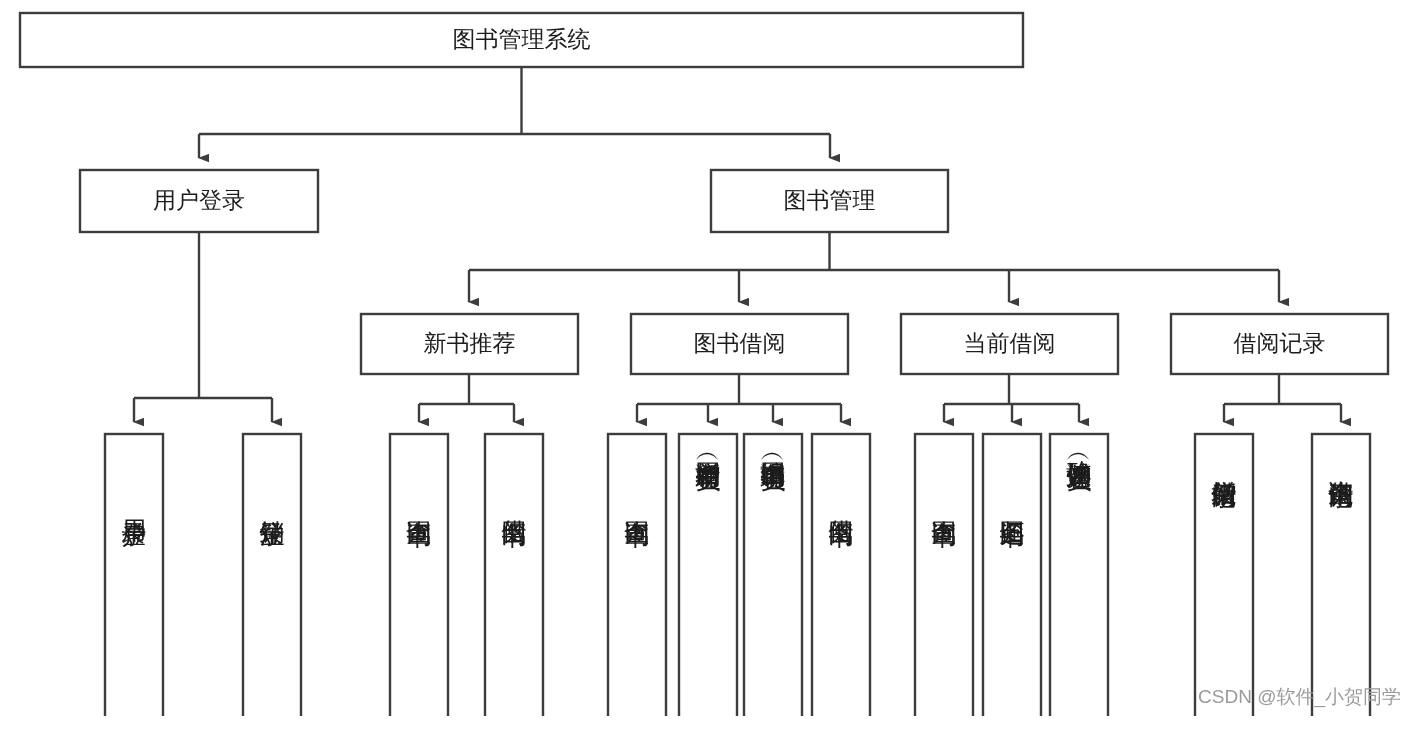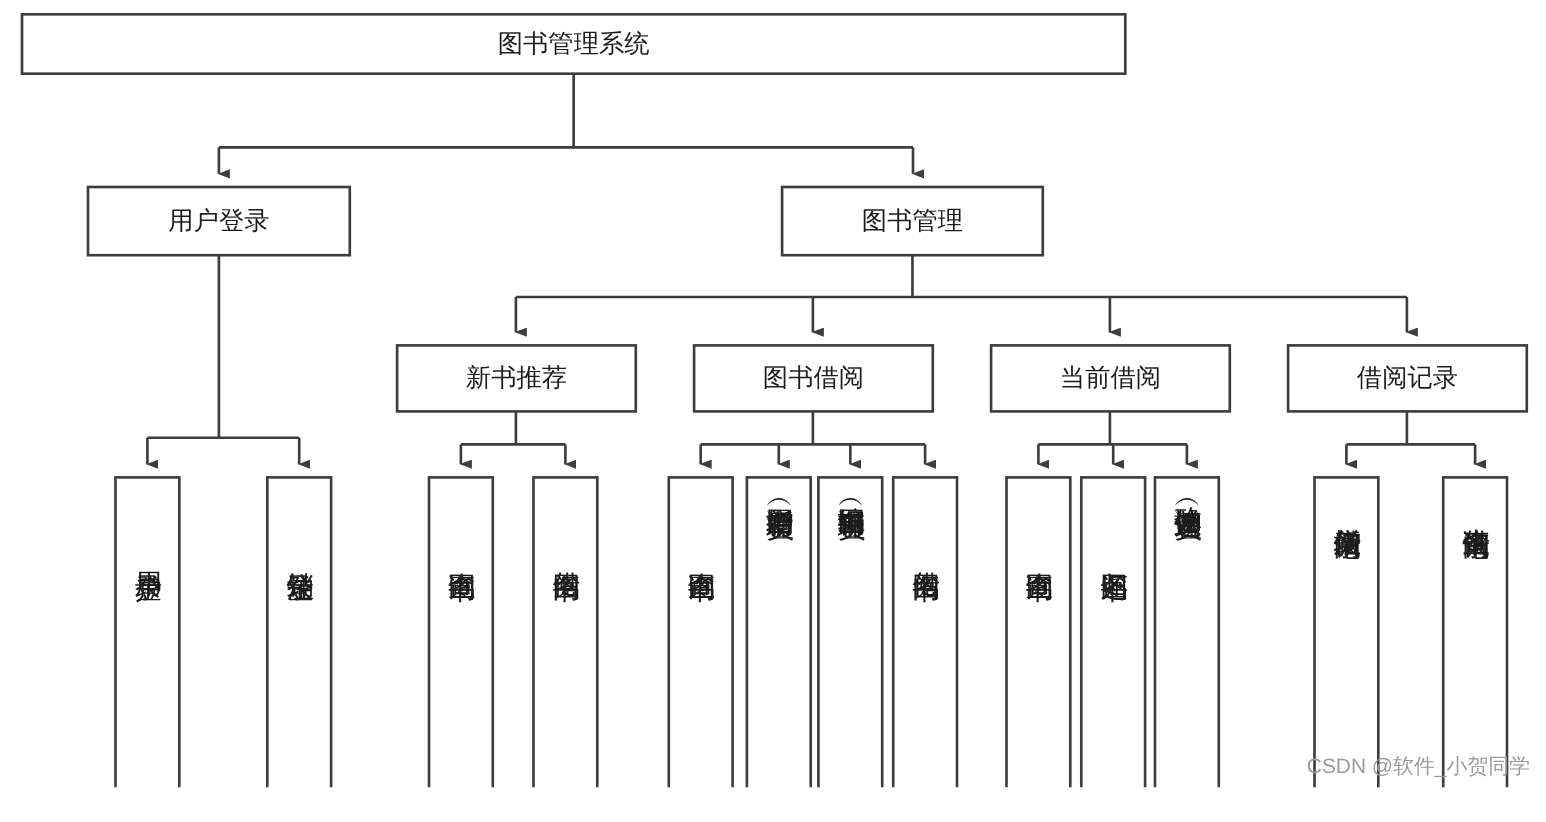--- a/index.html
+++ b/index.html
@@ -53,21 +53,21 @@
     color: #1c1c1c;
     letter-spacing: 1px;
     display: flex;
     align-items: center;
     justify-content: flex-start;
     white-space: nowrap;
     pointer-events: none;
   }
   .watermark {
     position: absolute;
-    right: 14px;
+    right: 4px;
     bottom: 6px;
     font-family: "Liberation Sans", "DejaVu Sans", sans-serif;
     font-size: 19px;
     color: #9b9b9b;
     white-space: nowrap;
     text-align: center;
   }
 </style>
 </head>
 <body>

